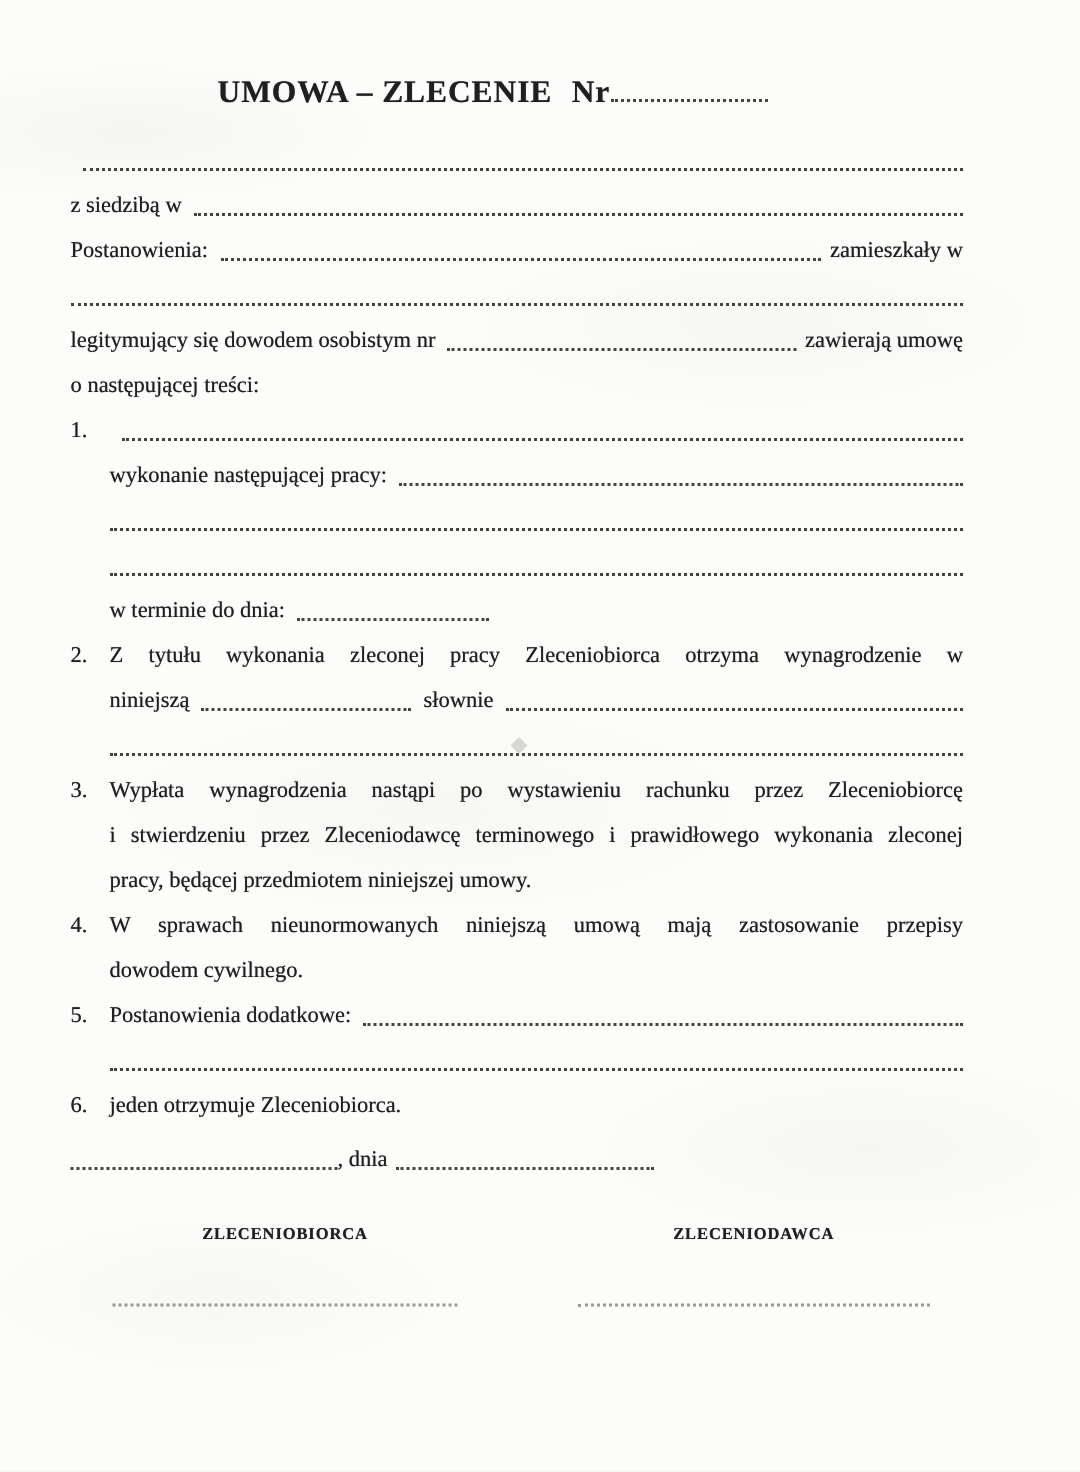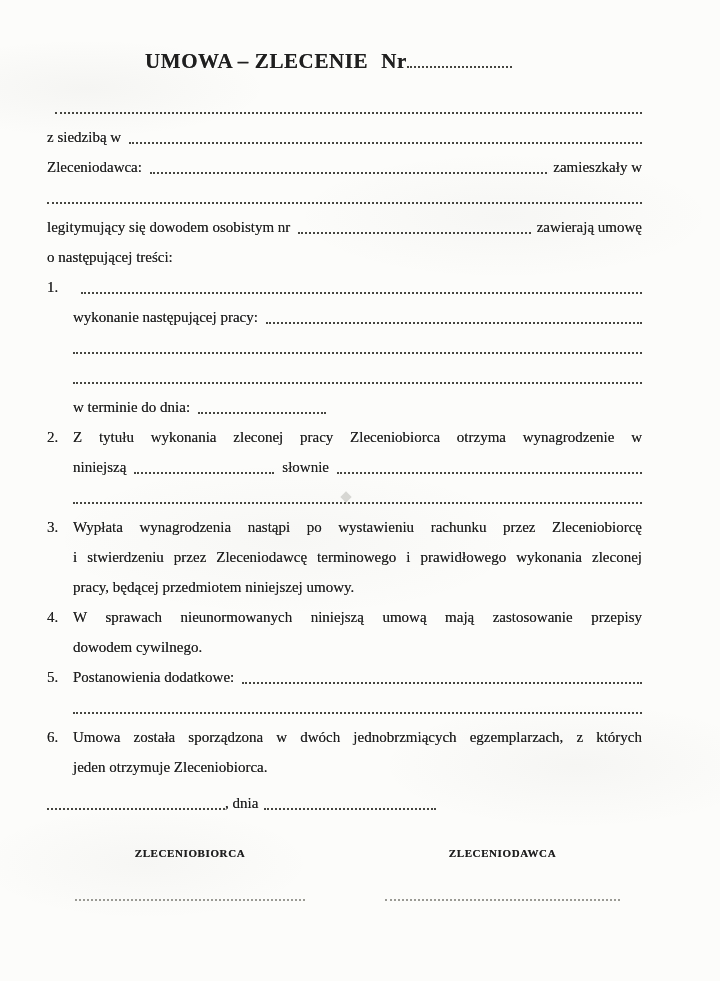--- a/index.html
+++ b/index.html
@@ -85,21 +85,21 @@
 
   <div class="intro">
     <div class="line">
       <span class="dots flex1 ml8"></span>
     </div>
     <div class="line">
       <span class="label">z siedzibą w</span>
       <span class="dots flex1 ml8"></span>
     </div>
     <div class="line">
-      <span class="label">Zleceniodawca:</span>
+      <span class="label">Postanowienia:</span>
       <span class="dots flex1 ml8"></span>
       <span class="label ml6">zamieszkały w</span>
     </div>
     <div class="line">
       <span class="dots flex1"></span>
     </div>
     <div class="line">
       <span class="label">legitymujący się dowodem osobistym nr</span>
       <span class="dots flex1 ml8"></span>
       <span class="label ml6">zawierają umowę</span>
@@ -173,21 +173,20 @@
       </div>
       <div class="line">
         <span class="dots flex1"></span>
       </div>
     </div>
   </div>
 
   <div class="item">
     <span class="num">6.</span>
     <div class="ibody">
-      <div class="just">Umowa została sporządzona w dwóch jednobrzmiących egzemplarzach, z których</div>
       <div class="tline">jeden otrzymuje Zleceniobiorca.</div>
     </div>
   </div>
 
   <div class="line dnia-row">
     <span class="dots w178"></span>
     <span class="label">, dnia</span>
     <span class="dots w172 ml6"></span>
     <span class="spacer"></span>
   </div>

